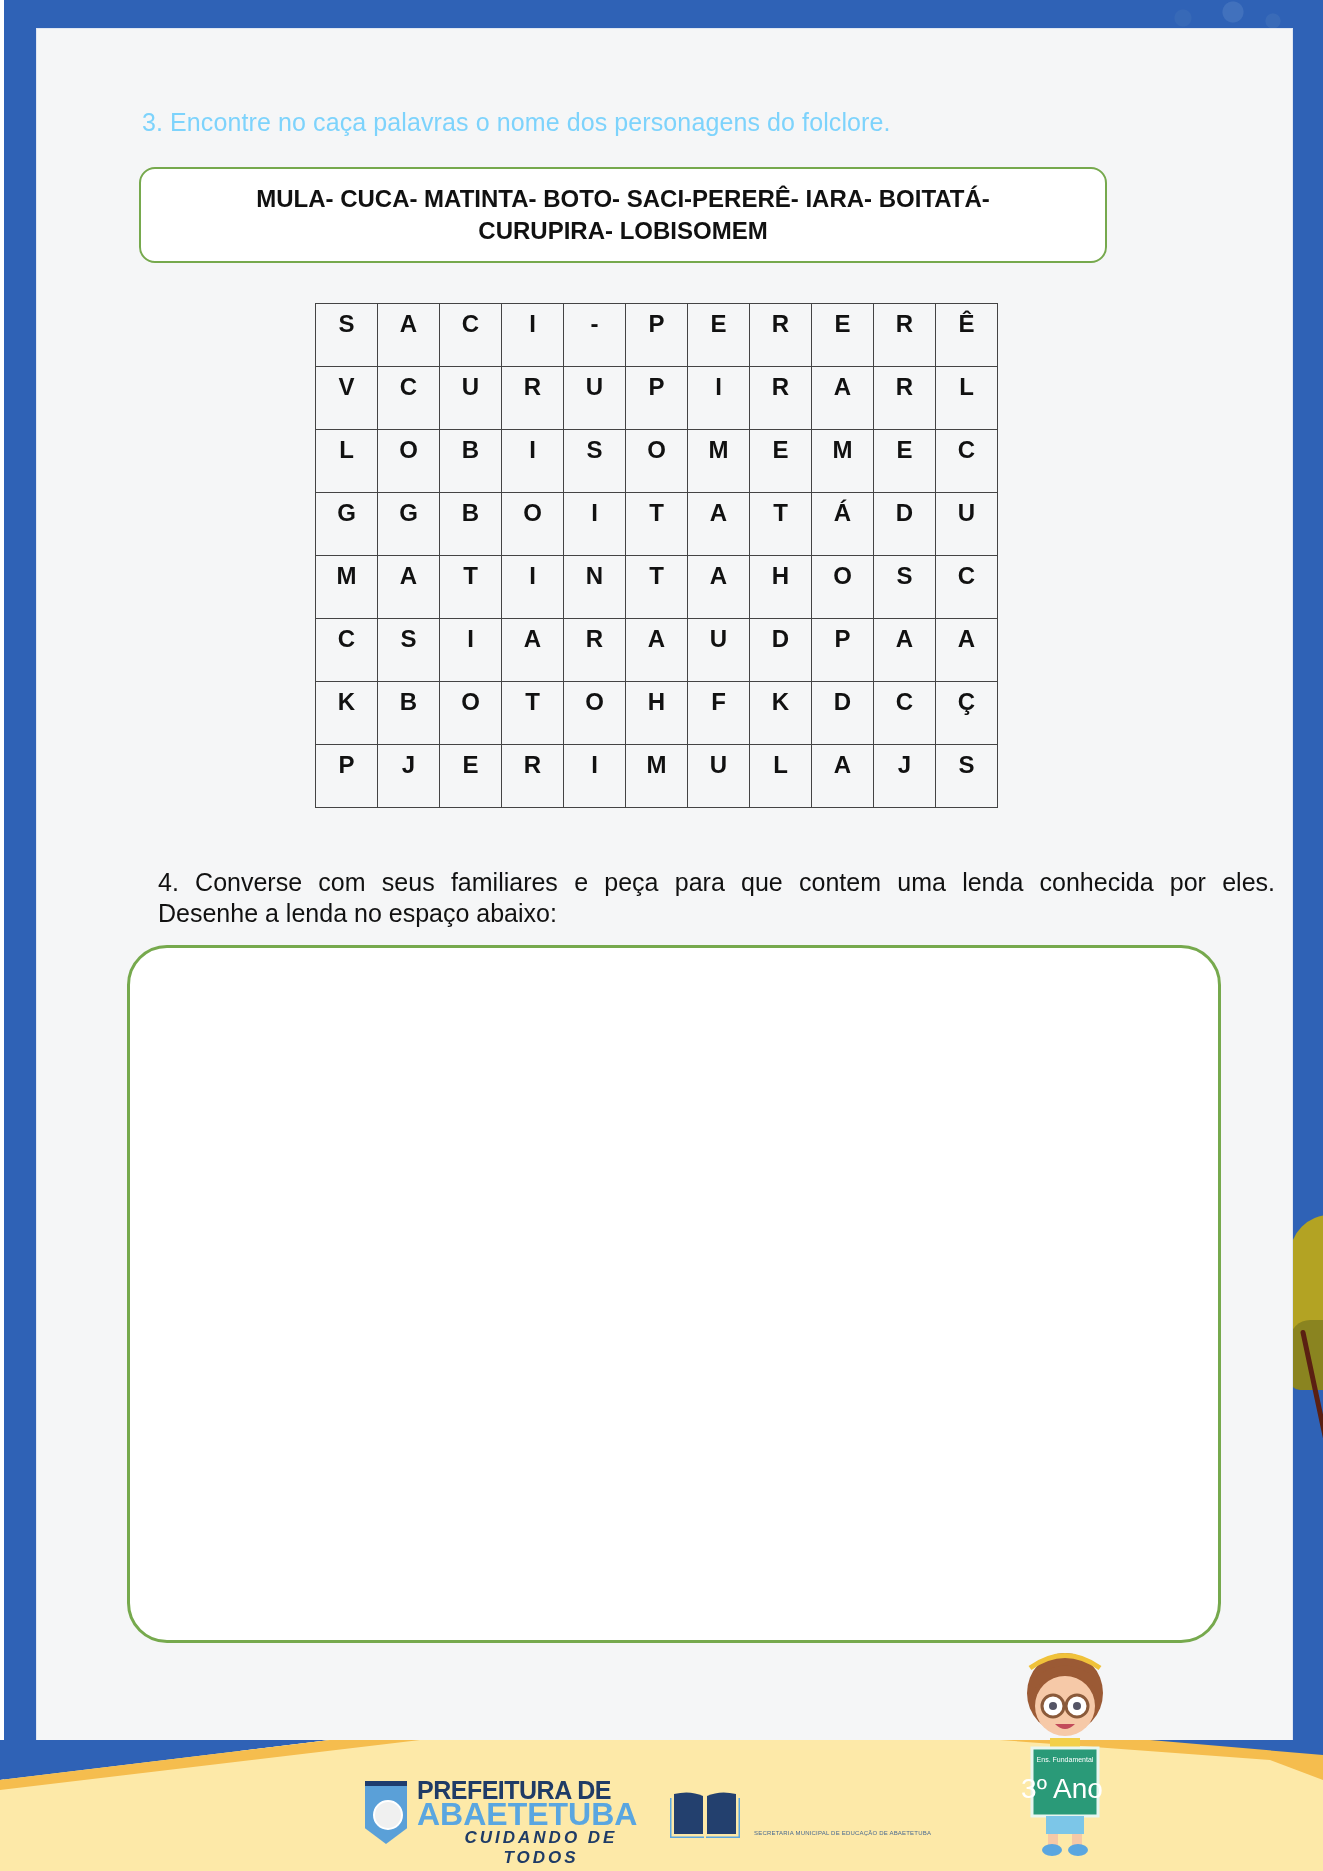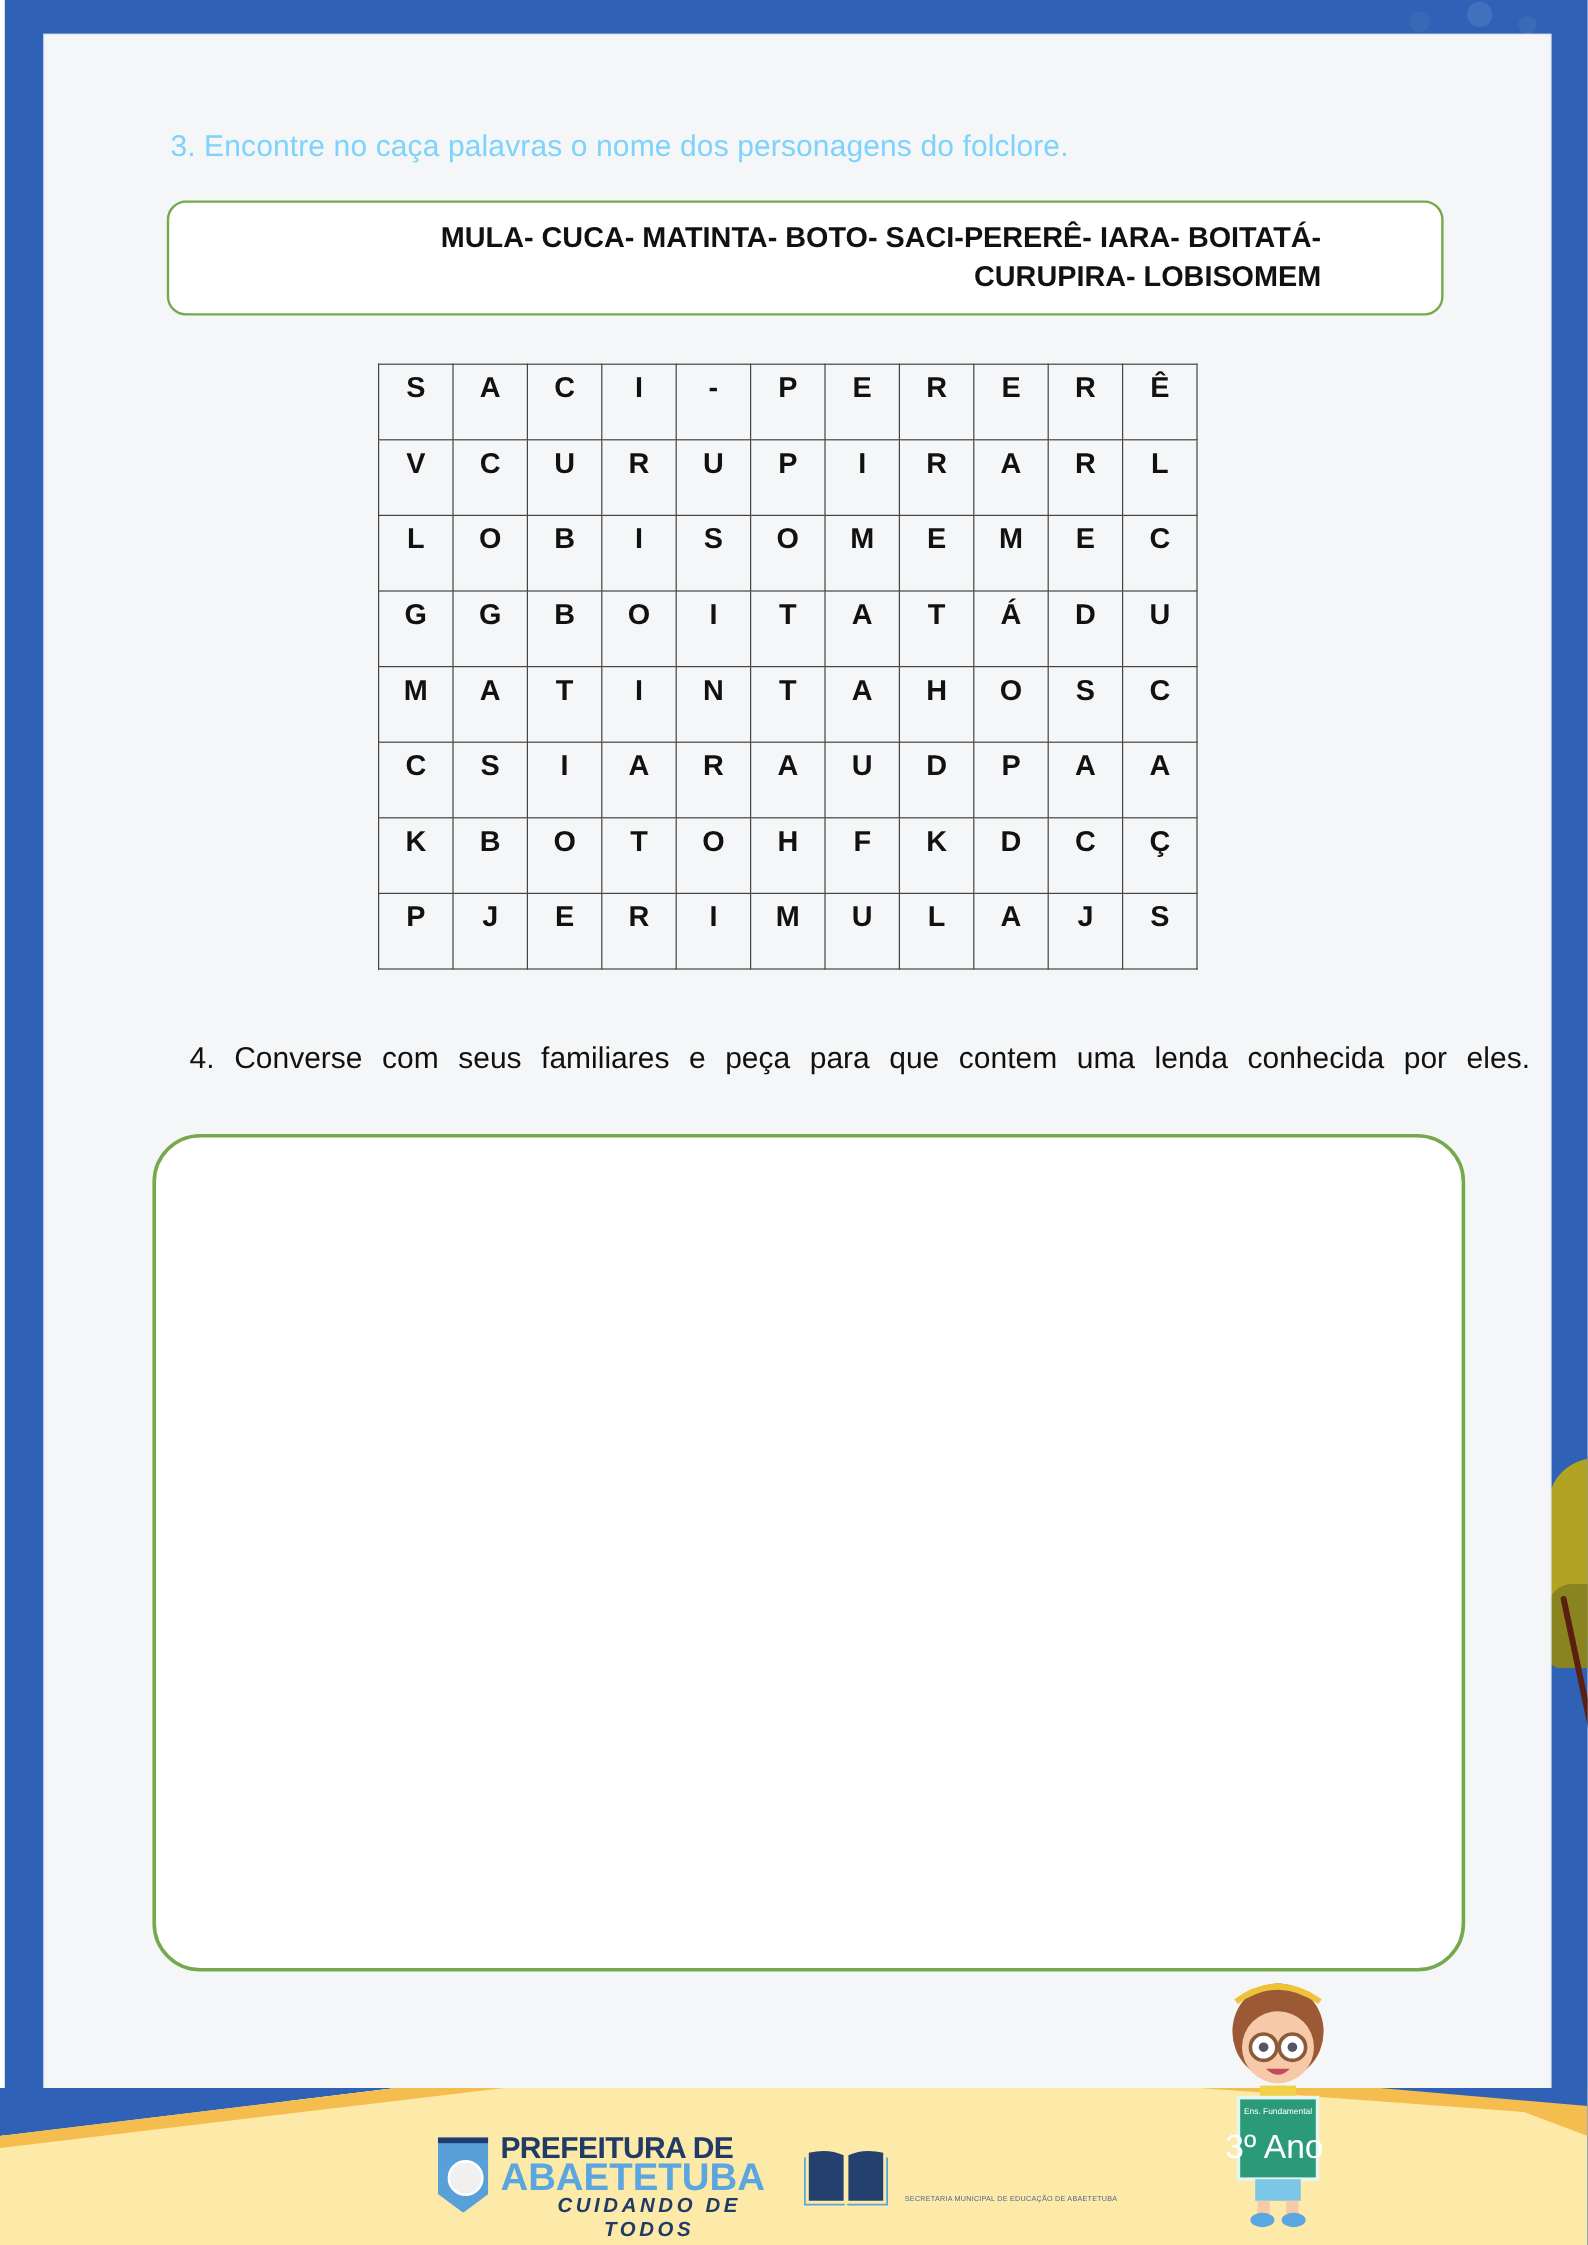--- a/index.html
+++ b/index.html
@@ -24,23 +24,23 @@
     background: #5a1f12; transform: rotate(-12deg); transform-origin: top; border-radius: 3px; }
 
   .page {
     position: absolute; left: 37px; top: 29px; width: 1255px; height: 1721px;
     background: #f5f6f7;
     box-shadow: 0 0 0 1px #dfe6f2;
   }
 
   .q3 { position: absolute; left: 142px; top: 108px; font-size: 25px; color: #7dd3fc; letter-spacing: 0.1px; }
   .hint-box {
-    position: absolute; left: 139px; top: 167px; width: 1064px; height: 96px;
+    position: absolute; left: 139px; top: 167px; width: 968px; height: 96px;
     border: 2px solid #76a94d; border-radius: 16px; background: #ffffff;
-    display: flex; align-items: center; justify-content: center; text-align: right;
+    display: flex; align-items: center; justify-content: center; text-align: center;
     box-sizing: border-box; padding: 0 20px;
   }
   .hint-text { font-weight: bold; font-size: 24px; line-height: 32px; color: #111; width: 860px; }
 
   .grid {
     position: absolute; left: 315px; top: 303px;
     border-collapse: collapse; background: #f5f6f7;
   }
   .grid td {
     width: 62px; height: 63px; border: 1.5px solid #444; padding: 0;
@@ -204,20 +204,21 @@
         <td>L</td>
         <td>A</td>
         <td>J</td>
         <td>S</td>
       </tr>
     </tbody>
 </table>
 
 <div class="q4">
   <span class="l1">4. Converse com seus familiares e peça para que contem uma lenda conhecida por eles.</span>
+  <span>Desenhe a lenda no espaço abaixo:</span>
 </div>
 
 <div class="draw-box"></div>
 
 <div class="footer">
   <svg width="1323" height="131" viewBox="0 0 1323 131">
     <polygon points="0,0 330,0 0,40" fill="#2f62b6"></polygon>
     <polygon points="0,40 330,0 1323,0 1323,131 0,131" fill="#fde9a8"></polygon>
     <polygon points="0,40 330,0 420,0 0,50" fill="#f5bd4e"></polygon>
     <polygon points="1000,0 1323,0 1323,40 1270,20" fill="#f5bd4e"></polygon>

